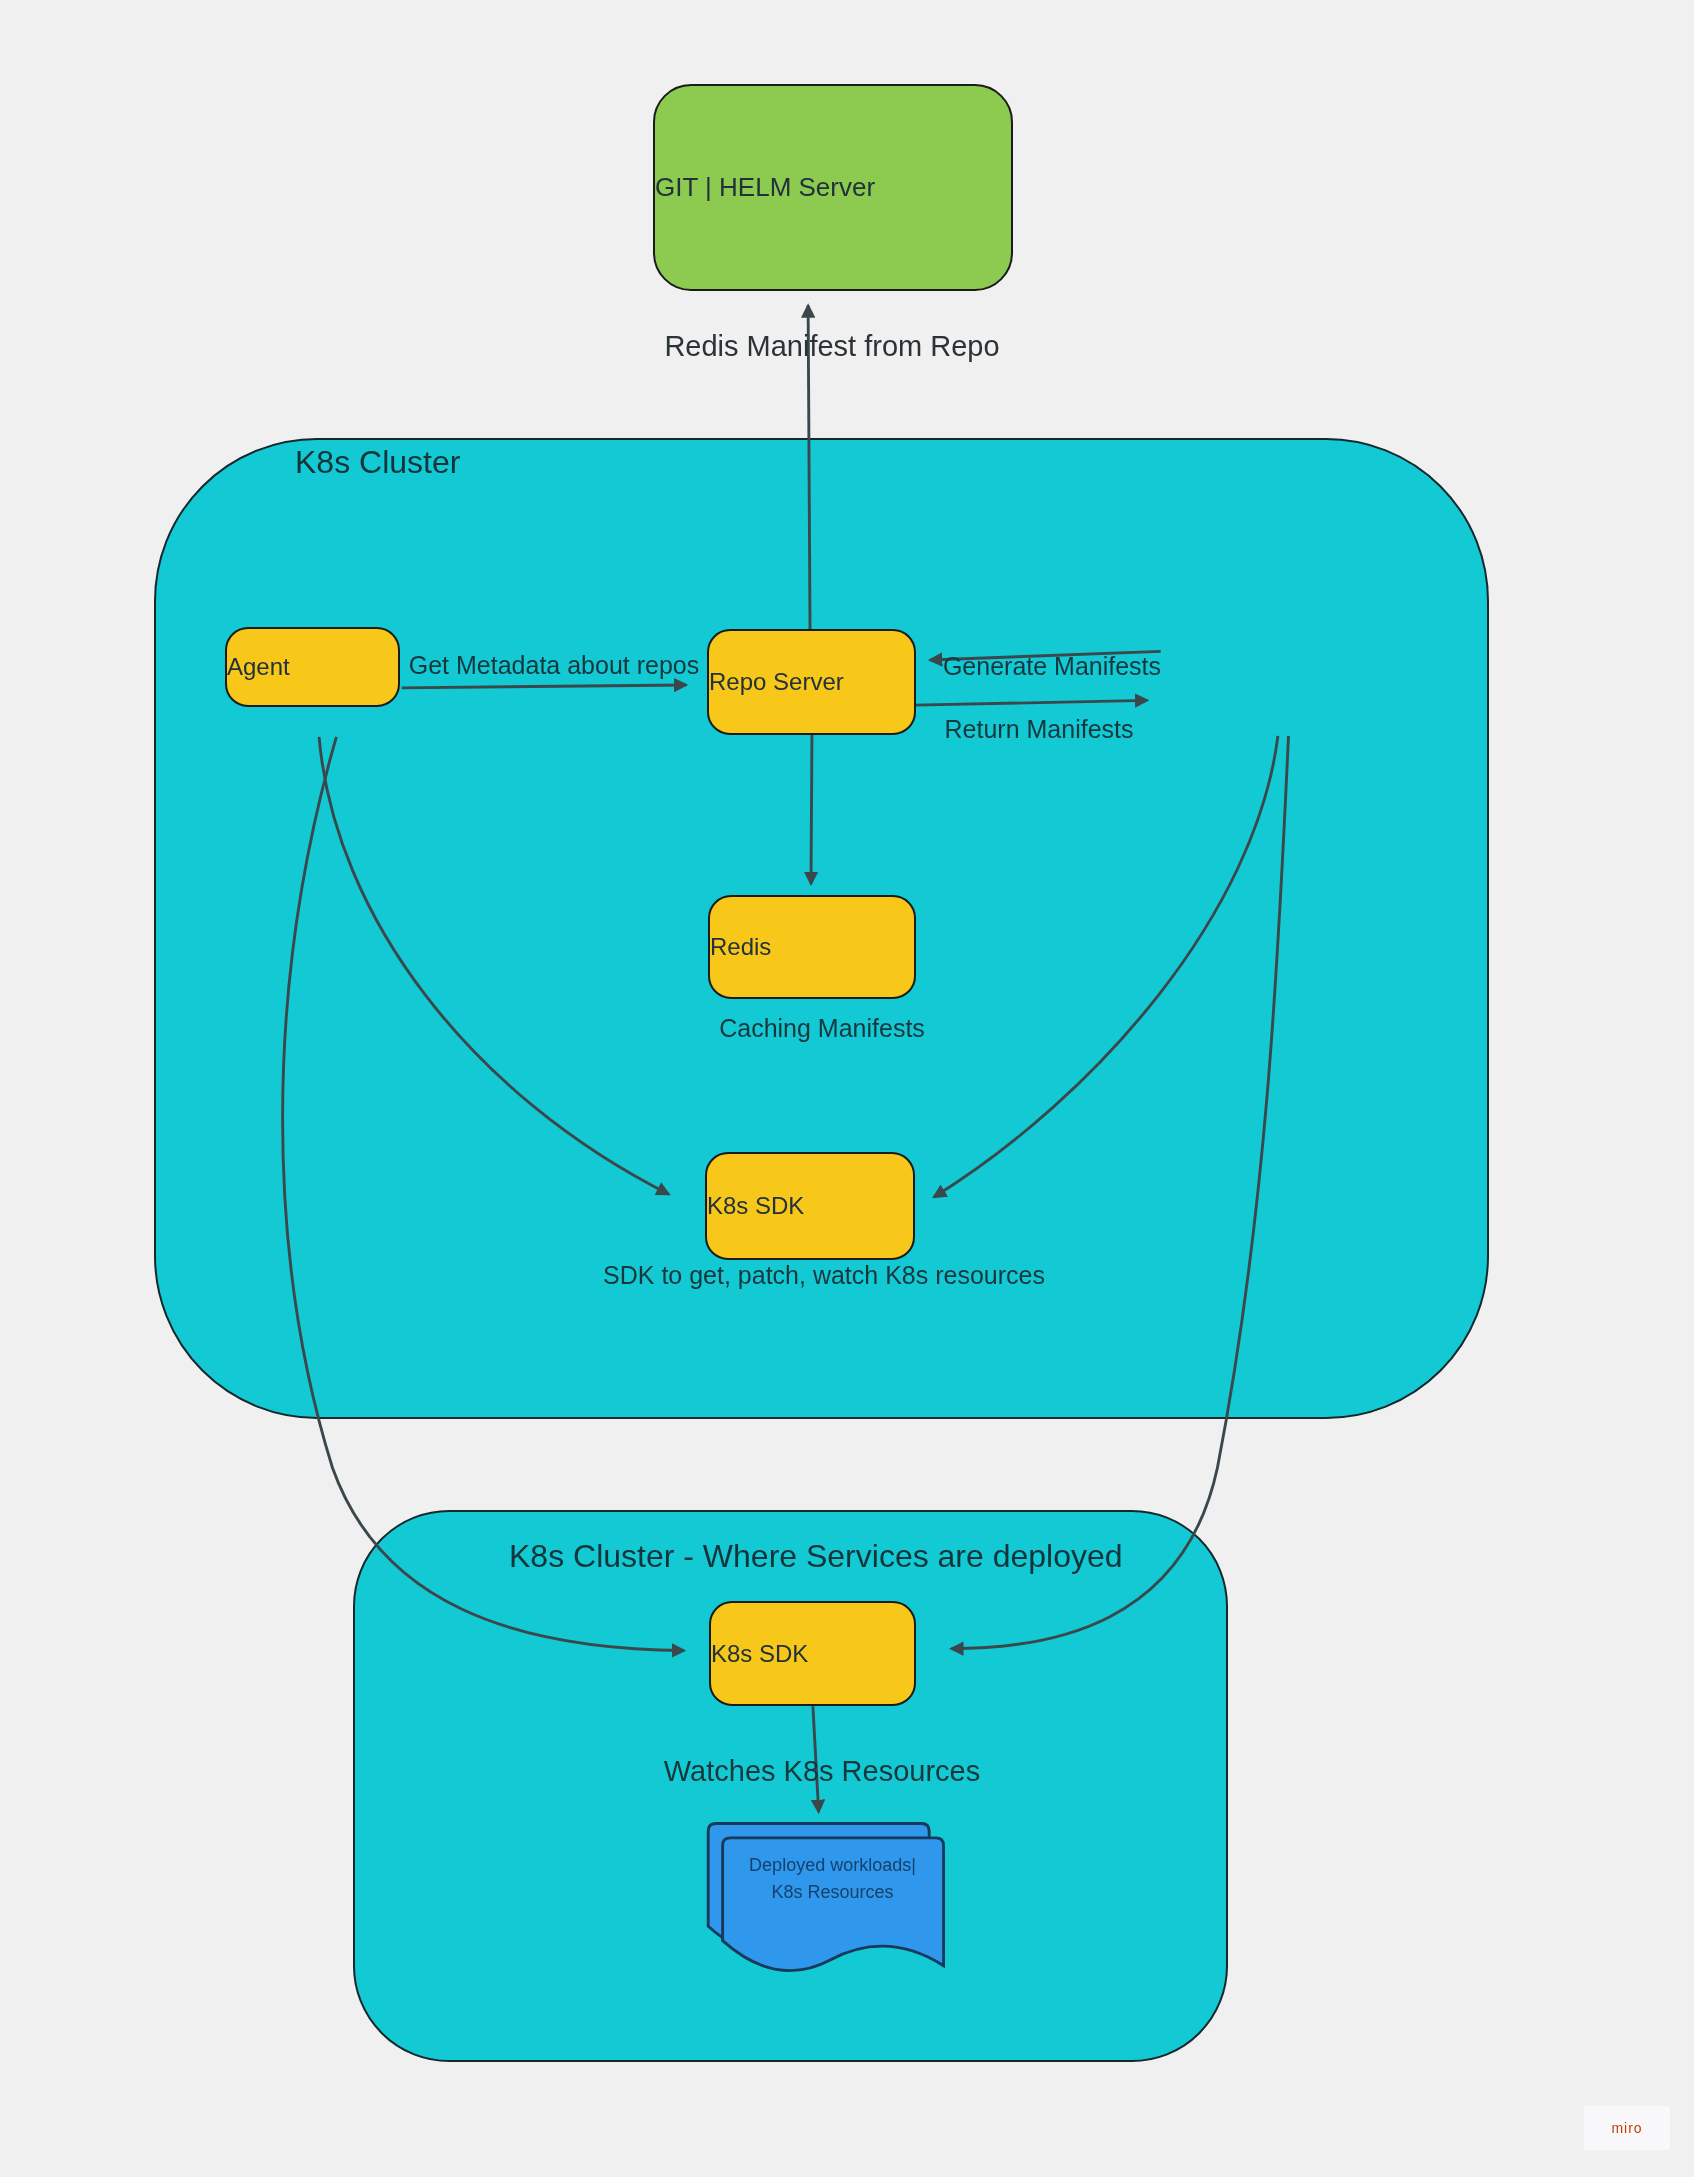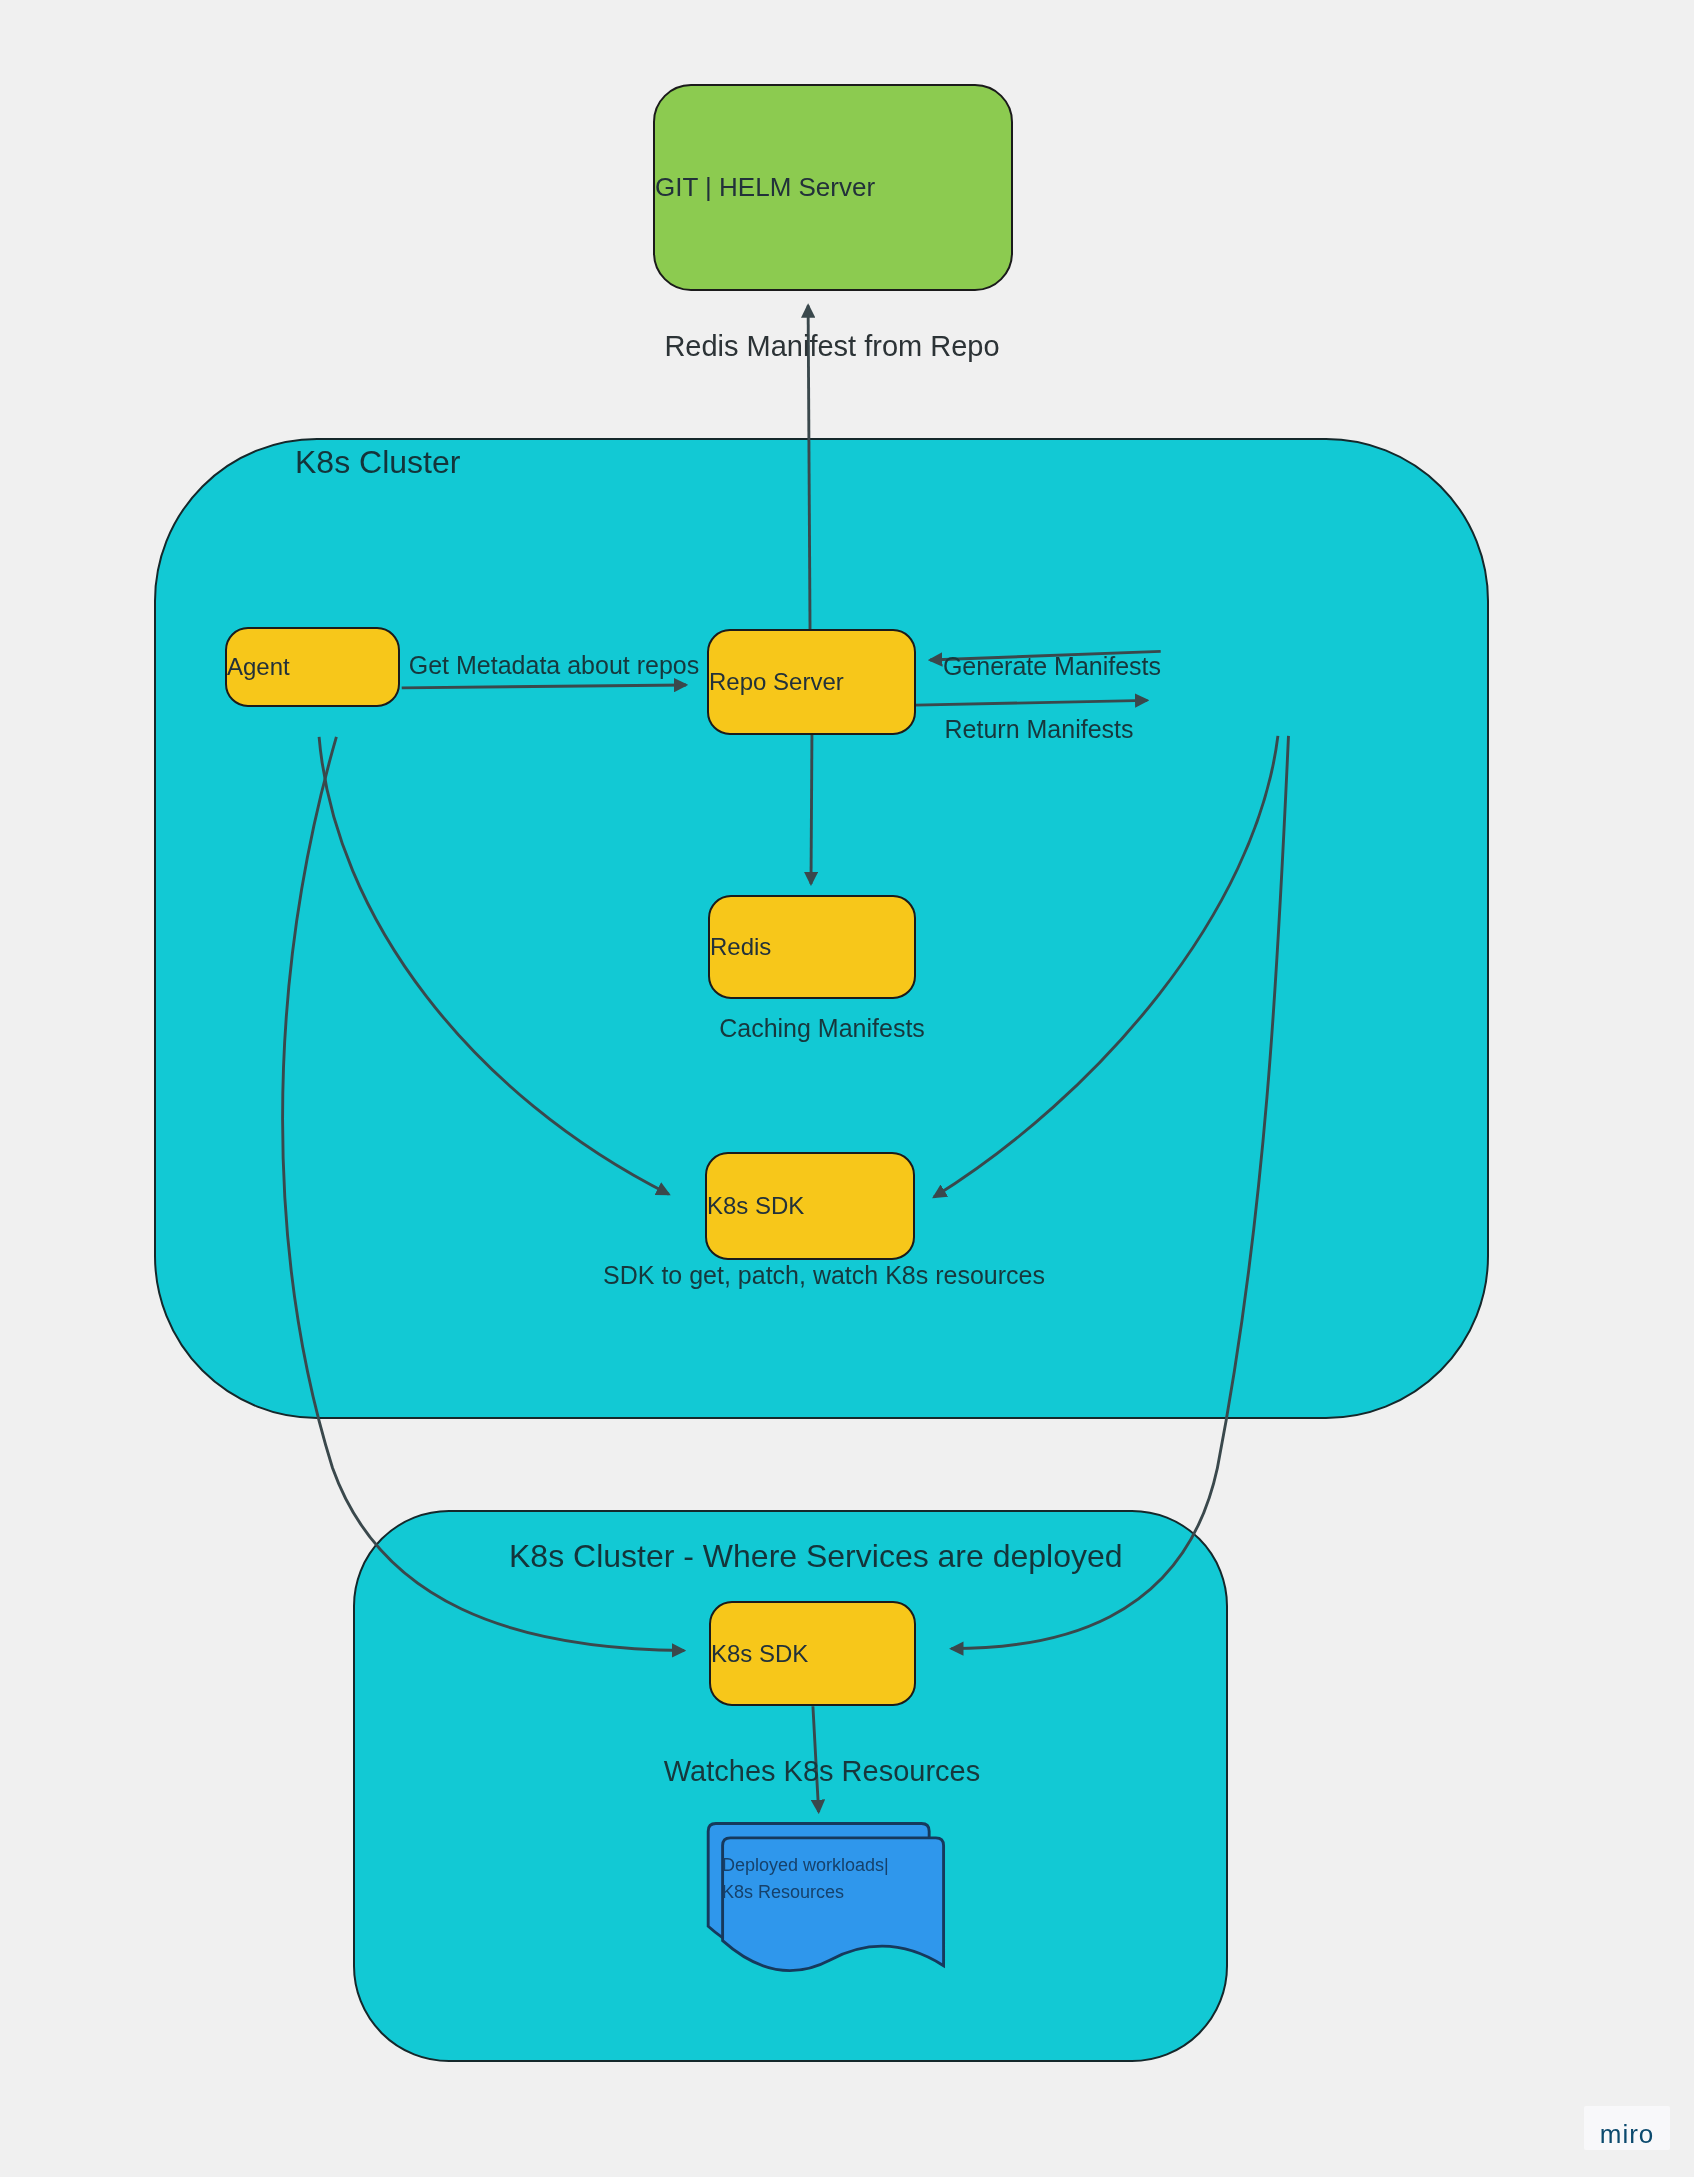--- a/index.html
+++ b/index.html
@@ -31,27 +31,27 @@
   .node.ac{left:1159px;top:629px;width:257px;height:106px;}
   .node.redis{left:708px;top:895px;width:208px;height:104px;}
   .node.sdk1{left:705px;top:1152px;width:210px;height:108px;}
   .node.sdk2{left:709px;top:1601px;width:207px;height:105px;}
   .edge-label{
     position:absolute;text-align:center;font-size:25px;color:#17373c;white-space:nowrap;z-index:5;
   }
   .edge-label.big{font-size:29px;color:#2c3336;}
   #connector-svg{position:absolute;left:0;top:0;z-index:3;}
   .doc-text{
-    position:absolute;left:722px;top:1852px;width:221px;text-align:left;
+    position:absolute;left:722px;top:1852px;width:221px;text-align:center;
     font-size:18px;line-height:1.5;color:#16416b;font-weight:500;z-index:6;
   }
   .watermark{
     position:absolute;left:1584px;top:2106px;width:86px;height:44px;background:#F8F8FA;
-    display:flex;align-items:flex-end;justify-content:center;border-radius:1.9px;
-    font-size:26px;font-weight:500;color:#0c4a6e;letter-spacing:1px;z-index:7;
+    display:flex;align-items:center;justify-content:center;border-radius:1.9px;
+    font-size:14px;font-weight:500;color:#c2410c;letter-spacing:1px;z-index:7;
   }
 </style>
 </head>
 <body>
 
 <div id="canvas">
 
   <div class="cluster main"></div>
   <div class="cluster deploy"></div>
   <div class="cluster-label" style="left:295px;top:444px;">K8s Cluster</div>

